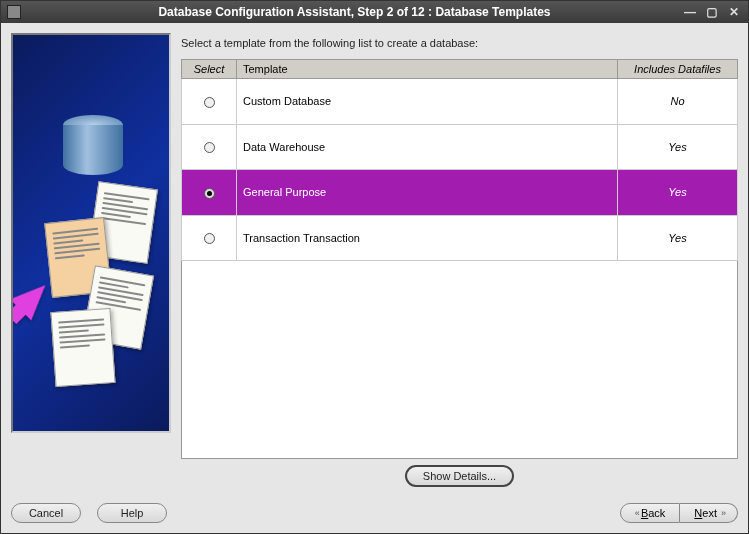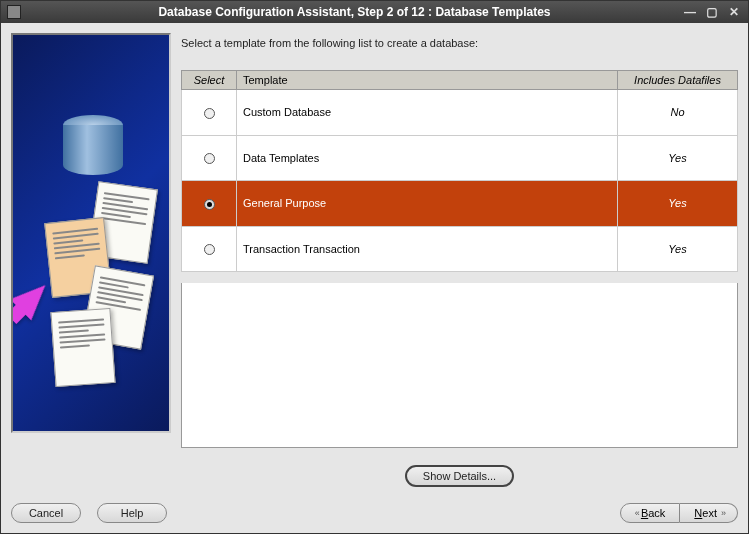--- a/index.html
+++ b/index.html
@@ -107,21 +107,20 @@
   content: '';
   position: absolute;
   top: 28px; left: -7px;
   width: 14px; height: 20px;
   background: #e040e0;
 }
 .main {
   flex: 1;
   display: flex;
   flex-direction: column;
-  gap: 11px;
 }
 .instruction {
   margin: 4px 0 10px 0;
   color: #222;
 }
 .table {
   border: 1px solid #999;
   border-collapse: collapse;
   width: 100%;
   background: #fff;
@@ -134,21 +133,21 @@
   border: 1px solid #999;
   font-size: 11px;
 }
 .table th.center, .table td.center { text-align: center; font-style: italic; }
 .table td {
   padding: 16px 6px;
   border: 1px solid #ccc;
   font-size: 11px;
 }
 .table tr.selected td {
-  background: #c2410c;
+  background: #a21caf;
   color: #fff;
 }
 .radio {
   width: 11px; height: 11px;
   border: 1px solid #555;
   border-radius: 50%;
   display: inline-block;
   background: #f0f0f0;
   position: relative;
   vertical-align: middle;
@@ -278,21 +277,21 @@
           </tr>
         </thead>
         <tbody id="tbody">
             <tr>
               <td class="center"><span class="radio"></span></td>
               <td>Custom Database</td>
               <td class="center">No</td>
             </tr>
             <tr>
               <td class="center"><span class="radio"></span></td>
-              <td>Data Templates</td>
+              <td>Data Warehouse</td>
               <td class="center">Yes</td>
             </tr>
             <tr class="selected">
               <td class="center"><span class="radio checked"></span></td>
               <td>General Purpose</td>
               <td class="center">Yes</td>
             </tr>
             <tr>
               <td class="center"><span class="radio"></span></td>
               <td>Transaction Transaction</td>

